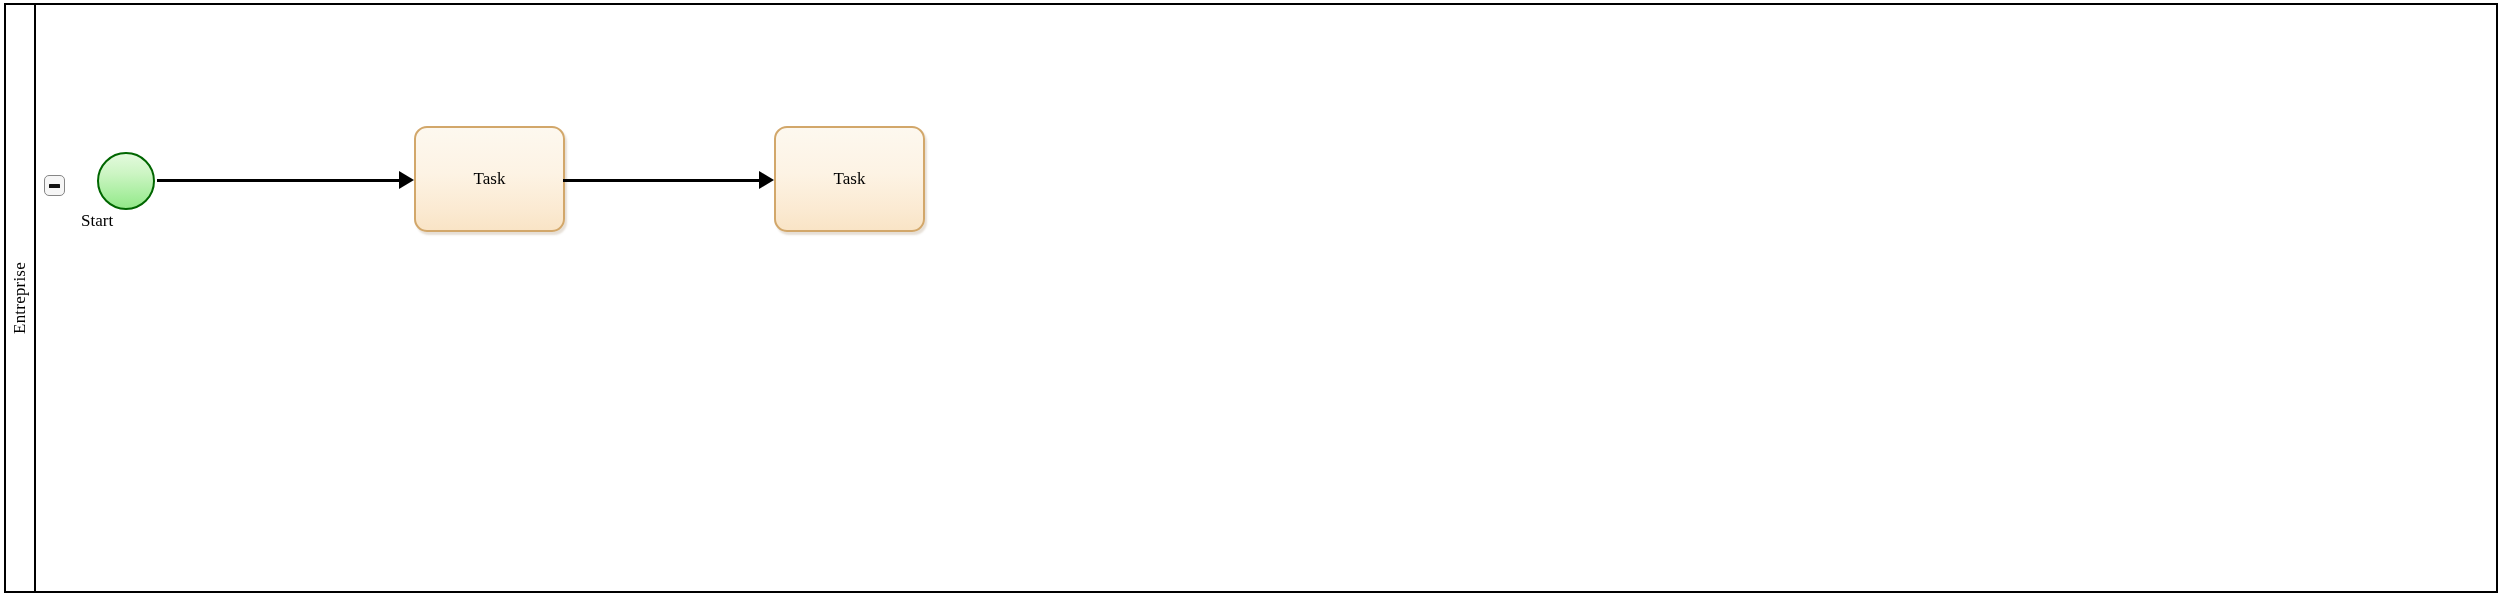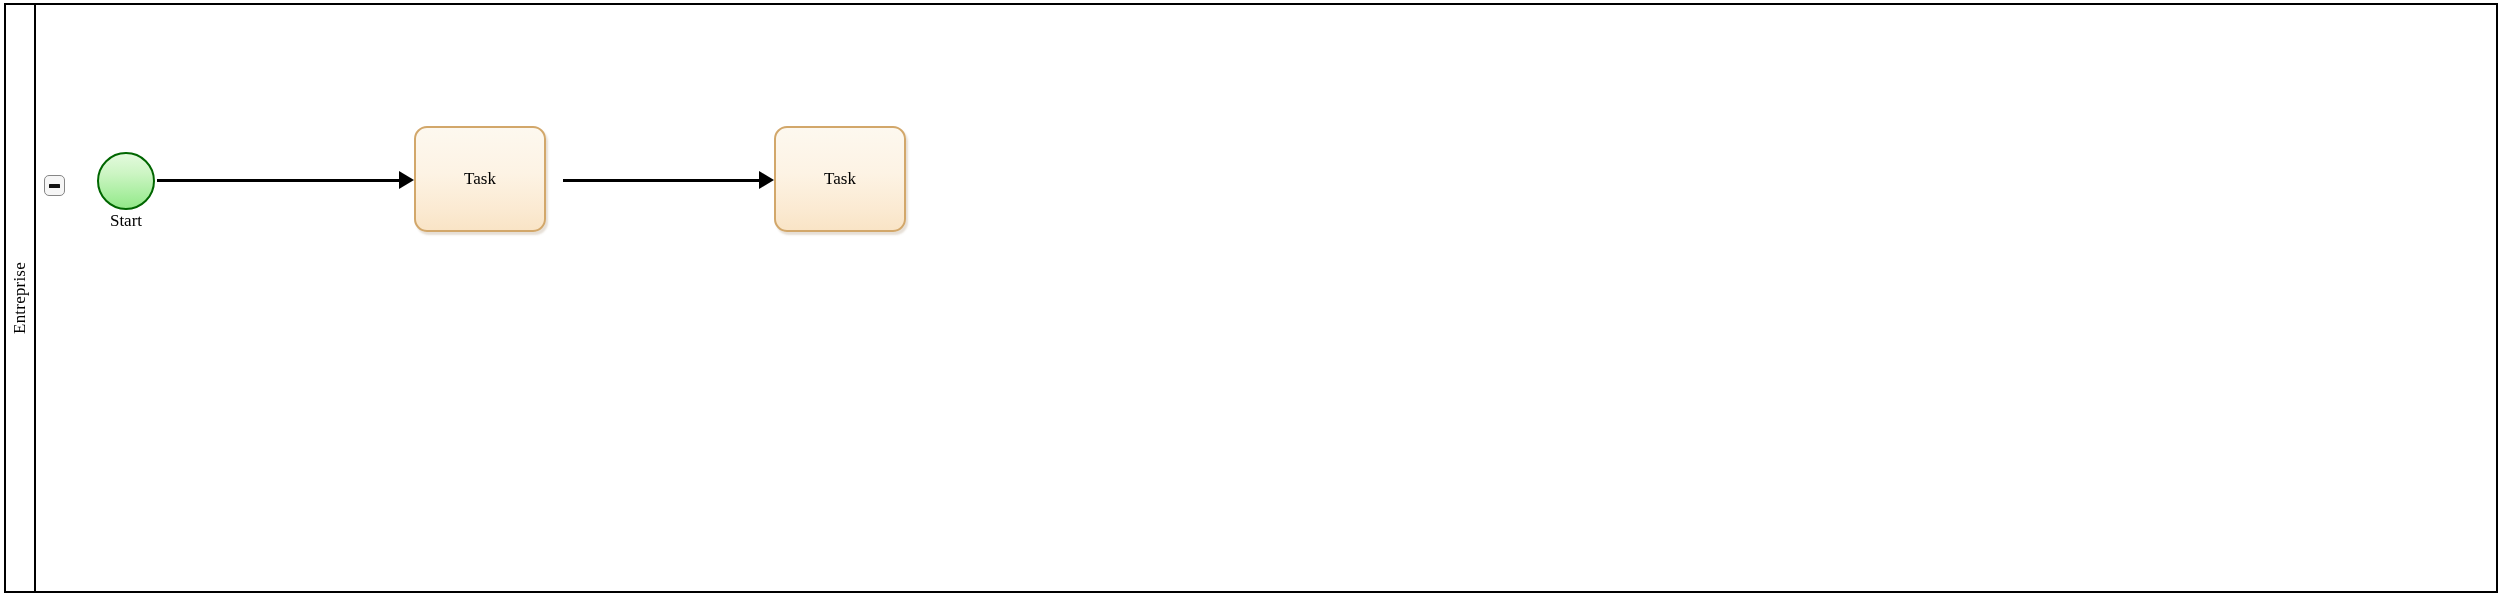--- a/index.html
+++ b/index.html
@@ -104,32 +104,31 @@
     border-radius: 50%;
     border: 2px solid #006600;
     box-sizing: border-box;
     background: linear-gradient(to bottom, #e3fadd 0%, #cdf5c4 35%, #a9eea0 75%, #93e889 100%);
   }
   .start-label {
     position: absolute;
     left: 43px;
     top: 206px;
     width: 90px;
-    text-align: center;
     font-family: "Liberation Serif", "DejaVu Serif", serif;
     font-size: 17px;
     color: #000000;
     white-space: nowrap;
   }
 
   
   .task {
     position: absolute;
     top: 121px;
-    width: 132px;
+    width: 151px;
     height: 106px;
     border: 2px solid #d2a76a;
     border-radius: 13px;
     box-sizing: border-box;
     background: linear-gradient(to bottom, #fdf8ef 0%, #fdf3e4 45%, #fbead2 80%, #f9e4c6 100%);
     box-shadow: 2px 3px 2px rgba(140, 110, 70, 0.22);
     display: flex;
     align-items: center;
     justify-content: center;
   }

